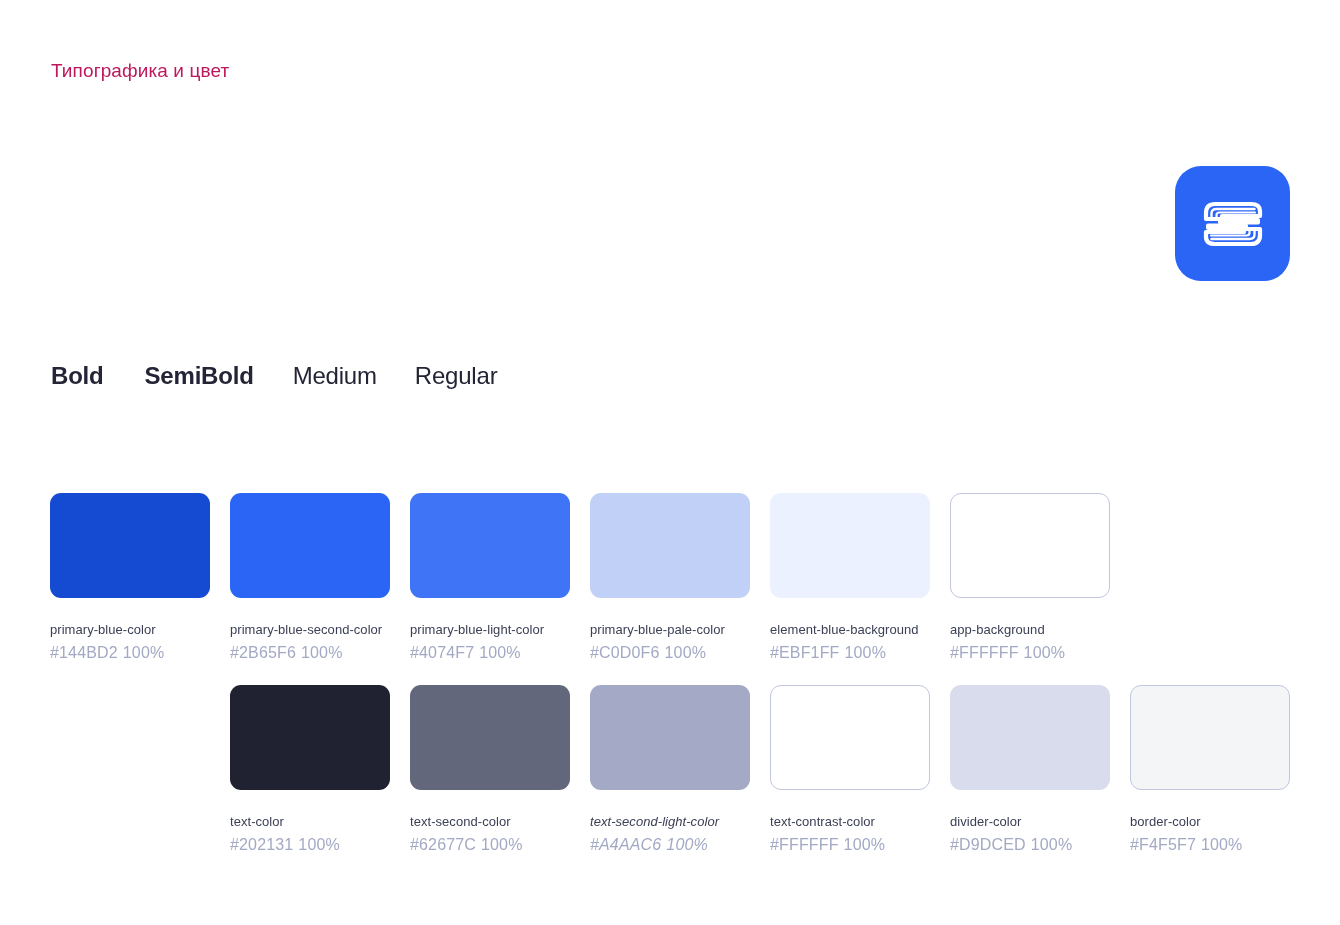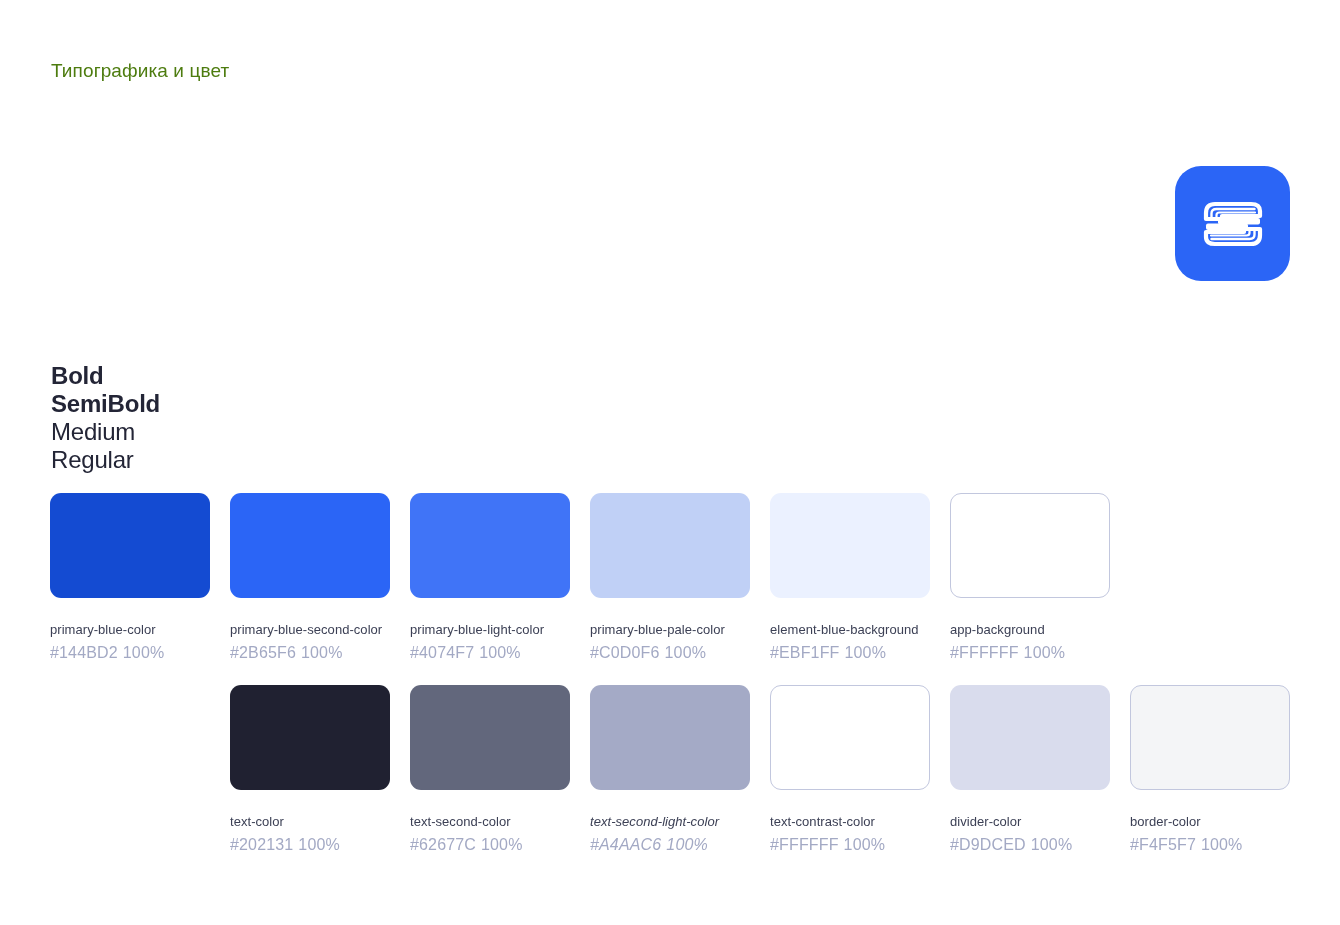--- a/index.html
+++ b/index.html
@@ -20,21 +20,21 @@
     background: #ffffff;
   }
 
   
   .page-title {
     position: absolute;
     left: 51px;
     top: 60px;
     font-size: 19px;
     font-weight: 400;
-    color: #4d7c0f;
+    color: #be185d;
     letter-spacing: 0.1px;
     white-space: nowrap;
   }
 
   
   .specimen {
     position: absolute;
     left: 51px;
     top: 178px;
     font-size: 118px;
@@ -61,21 +61,20 @@
   .logo-tile svg { display: block; }
 
   
   .weights {
     position: absolute;
     left: 51px;
     top: 362px;
     display: flex;
     align-items: baseline;
     white-space: nowrap;
-    flex-direction: column;
   }
   .weight-item {
     font-size: 24px;
     color: #232536;
     letter-spacing: -0.2px;
   }
   .weight-item.w-bold      { font-weight: 800; margin-right: 41px; }
   .weight-item.w-semibold  { font-weight: 700; margin-right: 39px; }
   .weight-item.w-medium    { font-weight: 500; margin-right: 38px; }
   .weight-item.w-regular   { font-weight: 400; }

